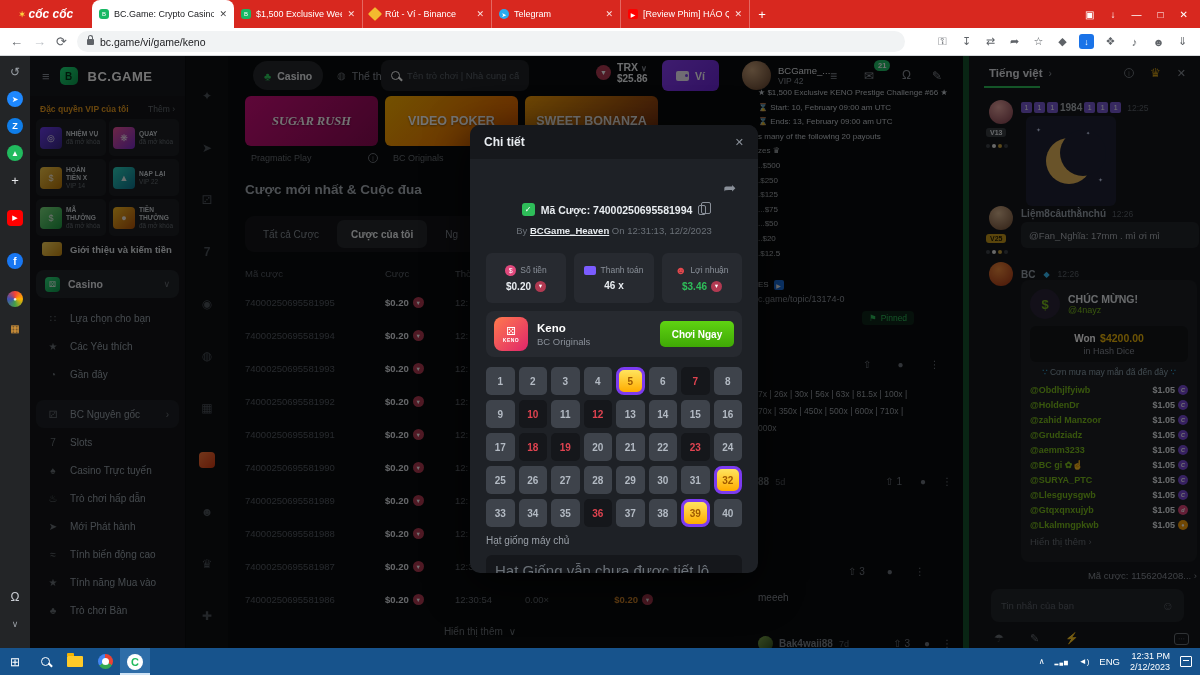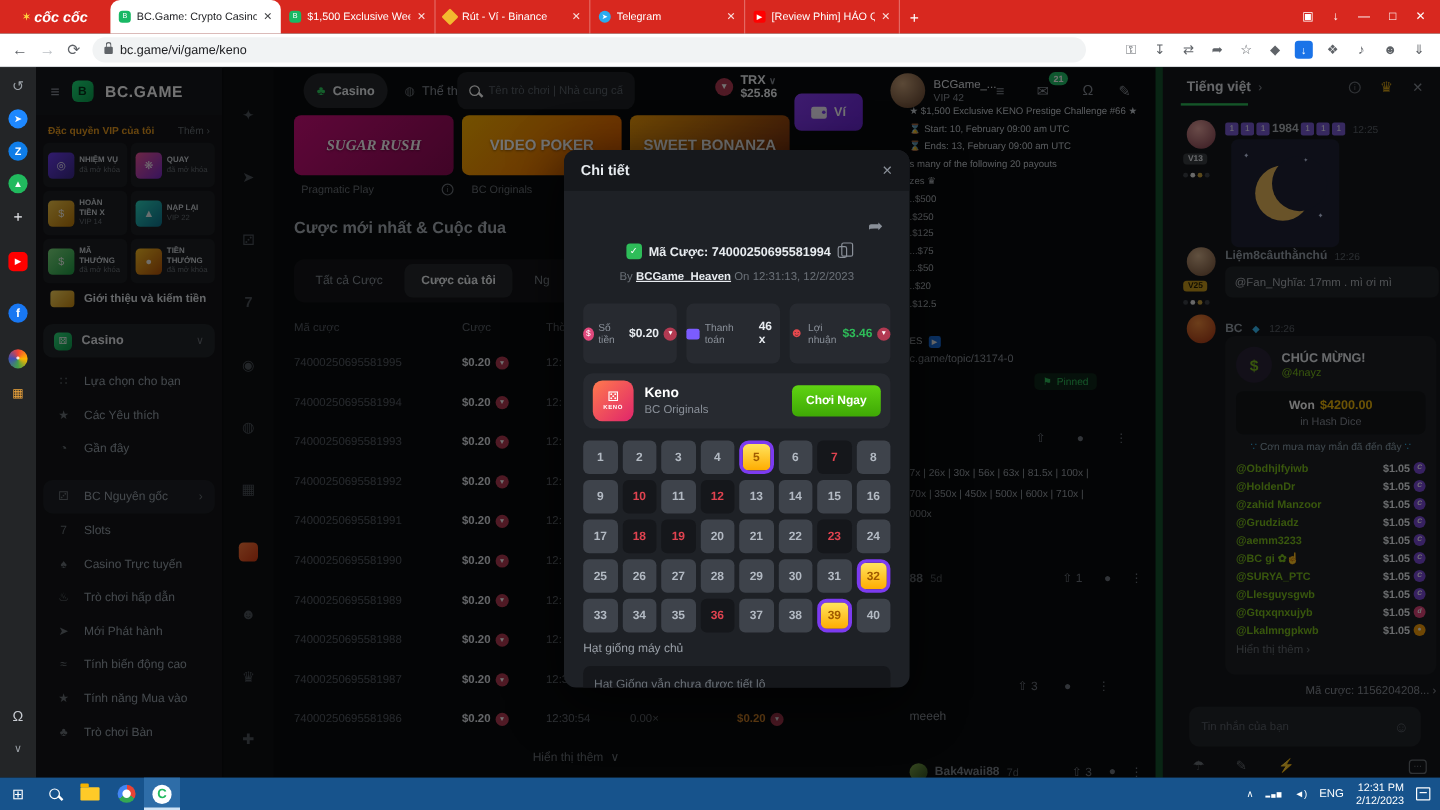--- a/index.html
+++ b/index.html
@@ -147,36 +147,36 @@
 #chatinput input::placeholder{color:#5d646c}
 
 #dim{left:0;top:0;width:1170px;height:592px;background:rgba(0,0,0,.55)}
 #modal{left:440px;top:69px;width:288px;height:448px;background:#1e2126;border-radius:10px;overflow:hidden;box-shadow:0 12px 44px rgba(0,0,0,.7)}
 #mhead{height:34px;background:#16181c;display:flex;align-items:center;justify-content:space-between;padding:0 14px}
 #mhead b{color:#e8ecf0;font-size:12px}
 .vshield{width:13px;height:13px;background:#2ebd59;border-radius:3px;color:#fff;font-size:8px;display:inline-flex;align-items:center;justify-content:center}
 .cpy{width:8px;height:10px;border:1px solid #8a9099;border-radius:2px;position:relative;display:inline-block}
 .cpy::before{content:"";position:absolute;left:2px;top:-4px;width:8px;height:10px;border:1px solid #8a9099;border-radius:2px}
 #stats{position:absolute;left:16px;top:128px;width:256px;display:flex;gap:8px}
-.stat{flex:1;background:#272a30;border-radius:6px;height:50px;display:flex;align-items:center;justify-content:center;gap:5px}
+.stat{flex:1;background:#272a30;border-radius:6px;height:50px;display:flex;flex-direction:column;align-items:center;justify-content:center;gap:5px}
 .stat .r1{display:flex;align-items:center;gap:4px;color:#8a9099;font-size:8.5px}
 .sic{width:11px;height:11px;display:inline-flex;align-items:center;justify-content:center;font-size:7px;color:#fff}
 .stat .r2{display:flex;align-items:center;gap:4px;color:#e8ecf0;font-size:10px;font-weight:bold}
 #gcard{position:absolute;left:16px;top:186px;width:256px;height:46px;background:#272a30;border-radius:8px;display:flex;align-items:center;gap:9px;padding:0 8px}
 #kthumb{width:34px;height:34px;border-radius:8px;background:linear-gradient(135deg,#ff7a4d,#e0256b);display:flex;flex-direction:column;align-items:center;justify-content:center;color:#fff}
 #kthumb i{font-style:normal;font-size:11px;line-height:11px}
 #kthumb b{font-size:5px;letter-spacing:.5px}
 #playbtn{margin-left:auto;width:74px;height:26px;background:linear-gradient(180deg,#5fd312,#3fa805);border-radius:5px;color:#fff;font-weight:bold;font-size:10px;display:flex;align-items:center;justify-content:center}
 #kgrid{position:absolute;left:16px;top:242px;width:256px;display:grid;grid-template-columns:repeat(8,1fr);gap:5px 4px}
 .kt{height:28px;border-radius:5px;display:flex;align-items:center;justify-content:center;font-size:10px;font-weight:bold}
 .k-n{background:#3e434b;color:#b3bac3}
 .k-m{background:#15171b;color:#e04350}
 .k-h{background:linear-gradient(180deg,#ffe45e,#ffac00);border:3px solid #7c3bf0;color:#a05a00;border-radius:8px}
 #seedbox{position:absolute;left:16px;top:430px;width:256px;height:30px;background:#15171b;border-radius:6px;display:flex;align-items:center;padding:0 9px}
-#seedbox input{background:transparent;border:none;outline:none;color:#6b7178;font-size:10px;width:100%}
+#seedbox input{background:transparent;border:none;outline:none;color:#6b7178;font-size:15px;width:100%}
 .share{color:#8a9099;font-size:15px}
 .u{text-decoration:underline}
 </style>
 </head>
 <body>
 
 <div id="s">
 
   <div class="ab" id="tabbar">
     <div id="brand">
@@ -437,21 +437,21 @@
         <span class="lens"></span>
         <input placeholder="Tên trò chơi | Nhà cung cấp" style="">
       </div>
       <div class="ab fx" style="left:368px;top:5px;gap:6px">
         <span class="trxc"></span>
         <span>
           <span style="display:block;color:#eef1f4;font-weight:bold;font-size:10.5px"><span>TRX</span> <i style="font-style:normal;color:#8a9099;font-size:8px">∨</i></span>
           <span style="display:block;color:#eef1f4;font-weight:bold;font-size:10px">$25.86</span>
         </span>
       </div>
-      <div class="ab" id="vi" style="left:434px;top:22px">
+      <div class="ab" id="vi" style="left:434px;top:4px">
         <span class="wallet"></span>
           <span>Ví</span>
       </div>
       <div class="ab fx" style="left:514px;top:5px;gap:7px">
         <span class="avatar"></span>
         <span>
           <span style="display:block;color:#dfe3e8;font-size:9.5px">BCGame_...</span>
           <span style="display:block;color:#8a9099;font-size:8.5px">VIP 42</span>
         </span>
       </div>

